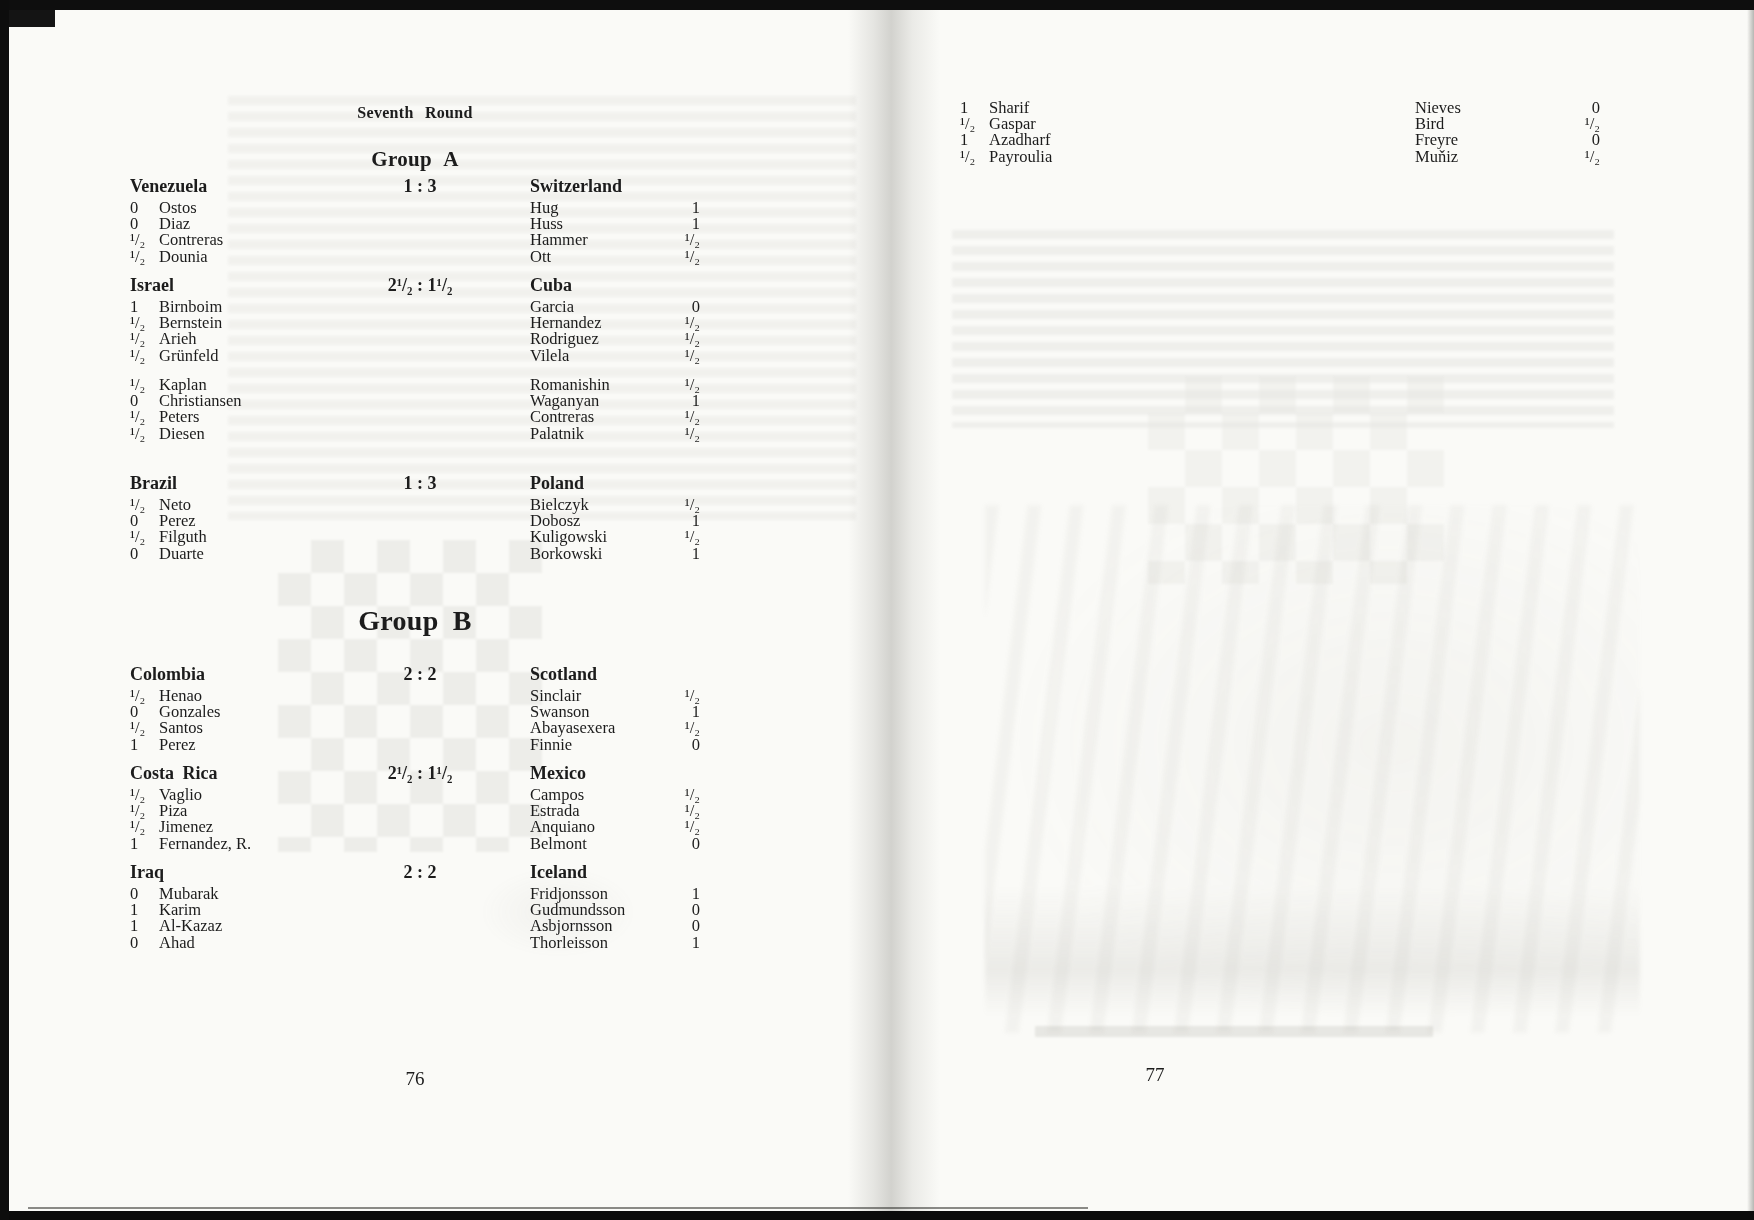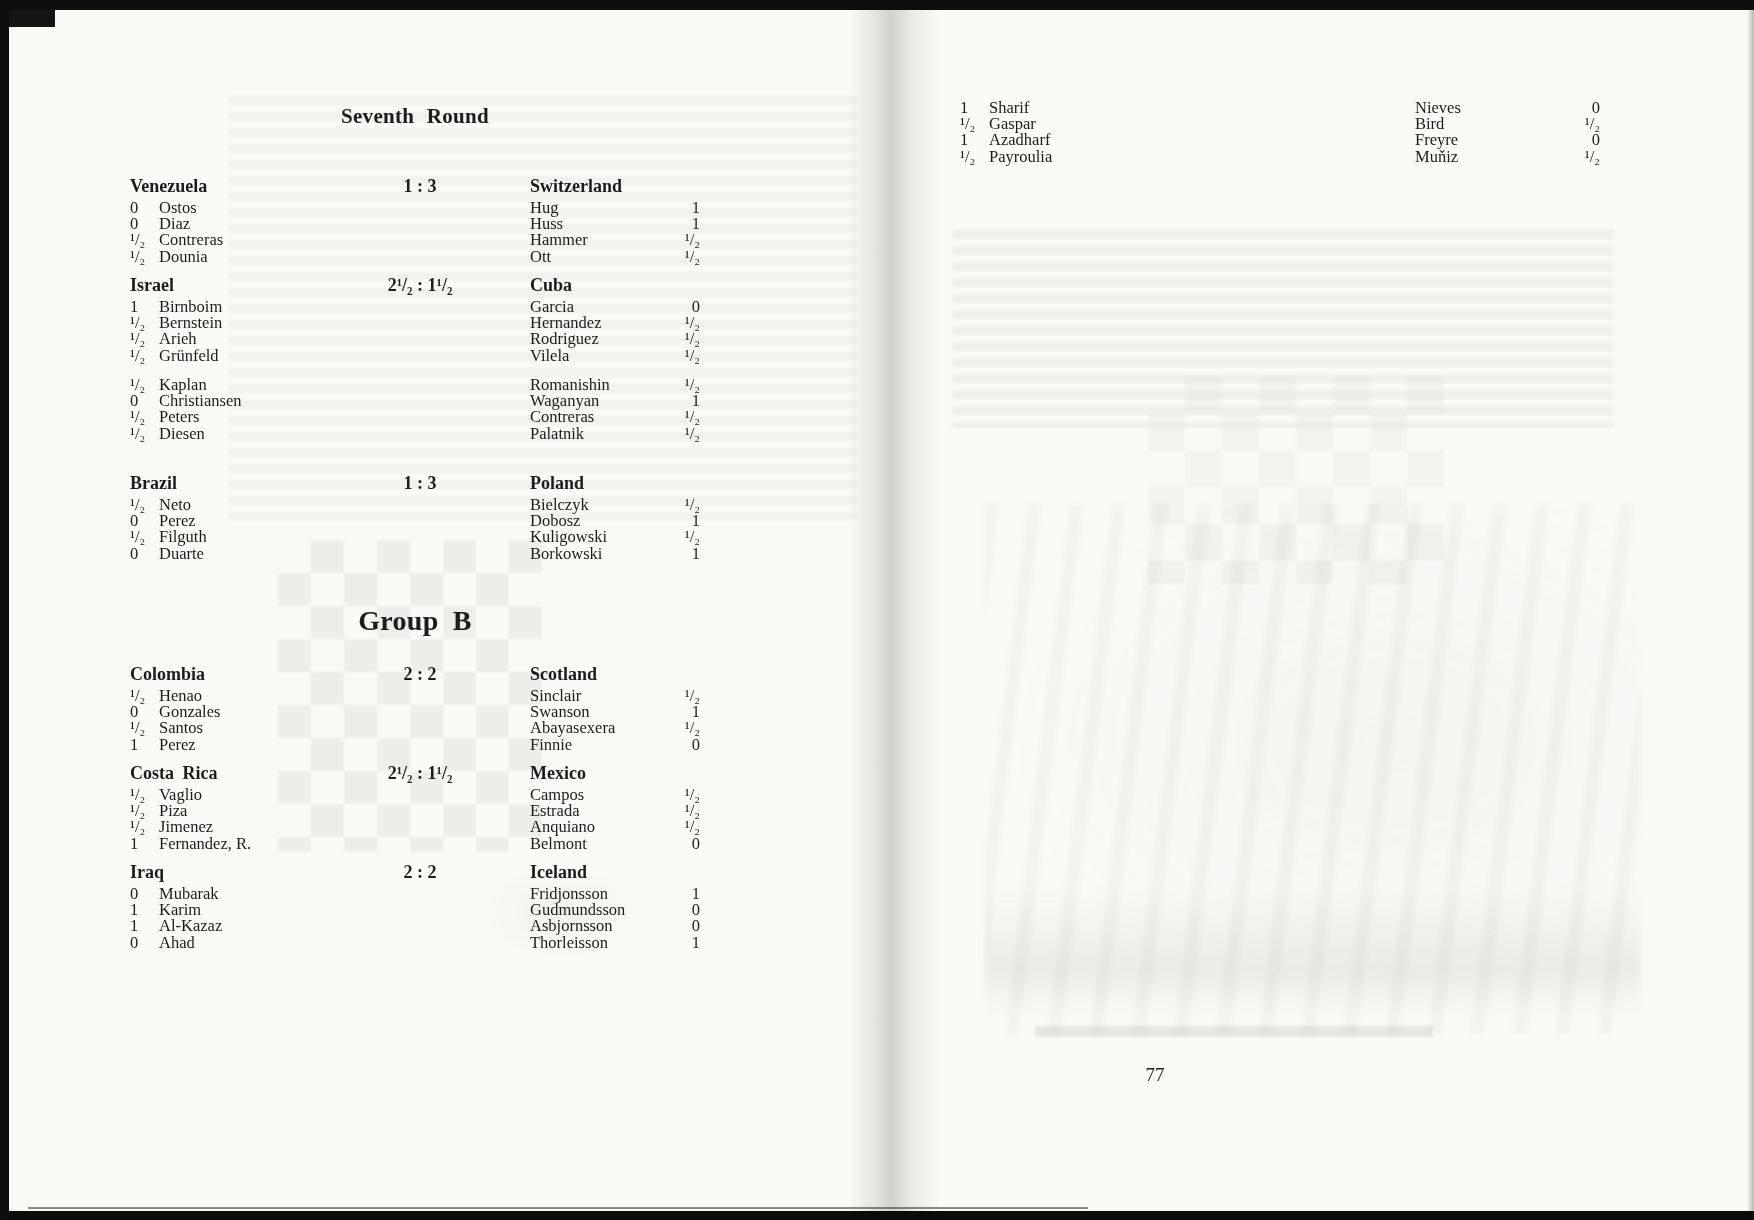--- a/index.html
+++ b/index.html
@@ -50,21 +50,21 @@
     background:
       linear-gradient(to bottom, rgba(0,0,0,0) 0 72%, rgba(130,128,120,.22) 88%, rgba(0,0,0,0) 97%),
       repeating-linear-gradient(97deg, rgba(148,146,138,.13) 0 14px, rgba(0,0,0,0) 14px 42px),
       radial-gradient(ellipse at 62% 45%, rgba(158,156,148,.12), rgba(0,0,0,0) 68%);
   }
   .ghost-caption{left:1035px;top:1026px;width:398px;height:11px;background:#8a887f;opacity:.16;filter:blur(1.2px);}
   .ghost-blob{left:478px;top:866px;width:160px;height:92px;opacity:.08;filter:blur(3px);
     background:radial-gradient(ellipse at center, #8a887f, rgba(0,0,0,0) 70%);}
   .heading{position:absolute;left:130px;width:570px;text-align:center;font-weight:bold;z-index:2;
     letter-spacing:.3px;word-spacing:7px;}
-  .round-title{top:104px;font-size:21px;}
+  .round-title{top:104px;font-size:16px;}
   .group-a{top:147px;font-size:21px;}
   .group-b{top:605px;font-size:28px;}
   .pageno{position:absolute;z-index:2;font-size:19px;}
   .pageno-left{left:130px;width:570px;top:1068px;text-align:center;}
   .pageno-right{left:1133px;width:44px;top:1064px;text-align:center;}
 
   #groupA{position:absolute;left:130px;top:176px;width:570px;z-index:2;}
   #groupB{position:absolute;left:130px;top:649px;width:570px;z-index:2;margin-top:15px;}
   #rightMatches{position:absolute;left:960px;top:97px;width:640px;z-index:2;}
 
@@ -90,20 +90,21 @@
 
   <div class="ghost ghost-lines gl-left"></div>
   <div class="ghost ghost-board gb-left"></div>
   <div class="ghost ghost-blob"></div>
   <div class="ghost ghost-lines gl-right"></div>
   <div class="ghost ghost-board gb-right"></div>
   <div class="ghost ghost-photo"></div>
   <div class="ghost ghost-caption"></div>
 
   <div class="heading round-title">Seventh Round</div>
+  <div class="heading group-a">Group A</div>
   <div id="groupA">
       <div class="match">
         <div class="match-header">
           <span class="team team-l">Venezuela</span>
           <span class="match-score">1 : 3</span>
           <span class="team team-r">Switzerland</span>
         </div>
         <div class="rows">
           <div class="prow">
             <span class="pl">
@@ -433,20 +434,21 @@
               <span class="pn">Ahad</span>
             </span>
             <span class="pr">
               <span class="pn">Thorleisson</span>
               <span class="ps2">1</span>
             </span>
           </div>
         </div>
       </div>
     </div>
+  <div class="pageno pageno-left">76</div>
 
   <div id="rightMatches">
       <div class="match match--wide">
         <div class="rows">
           <div class="prow">
             <span class="pl">
               <span class="ps">1</span>
               <span class="pn">Sharif</span>
             </span>
             <span class="pr">

